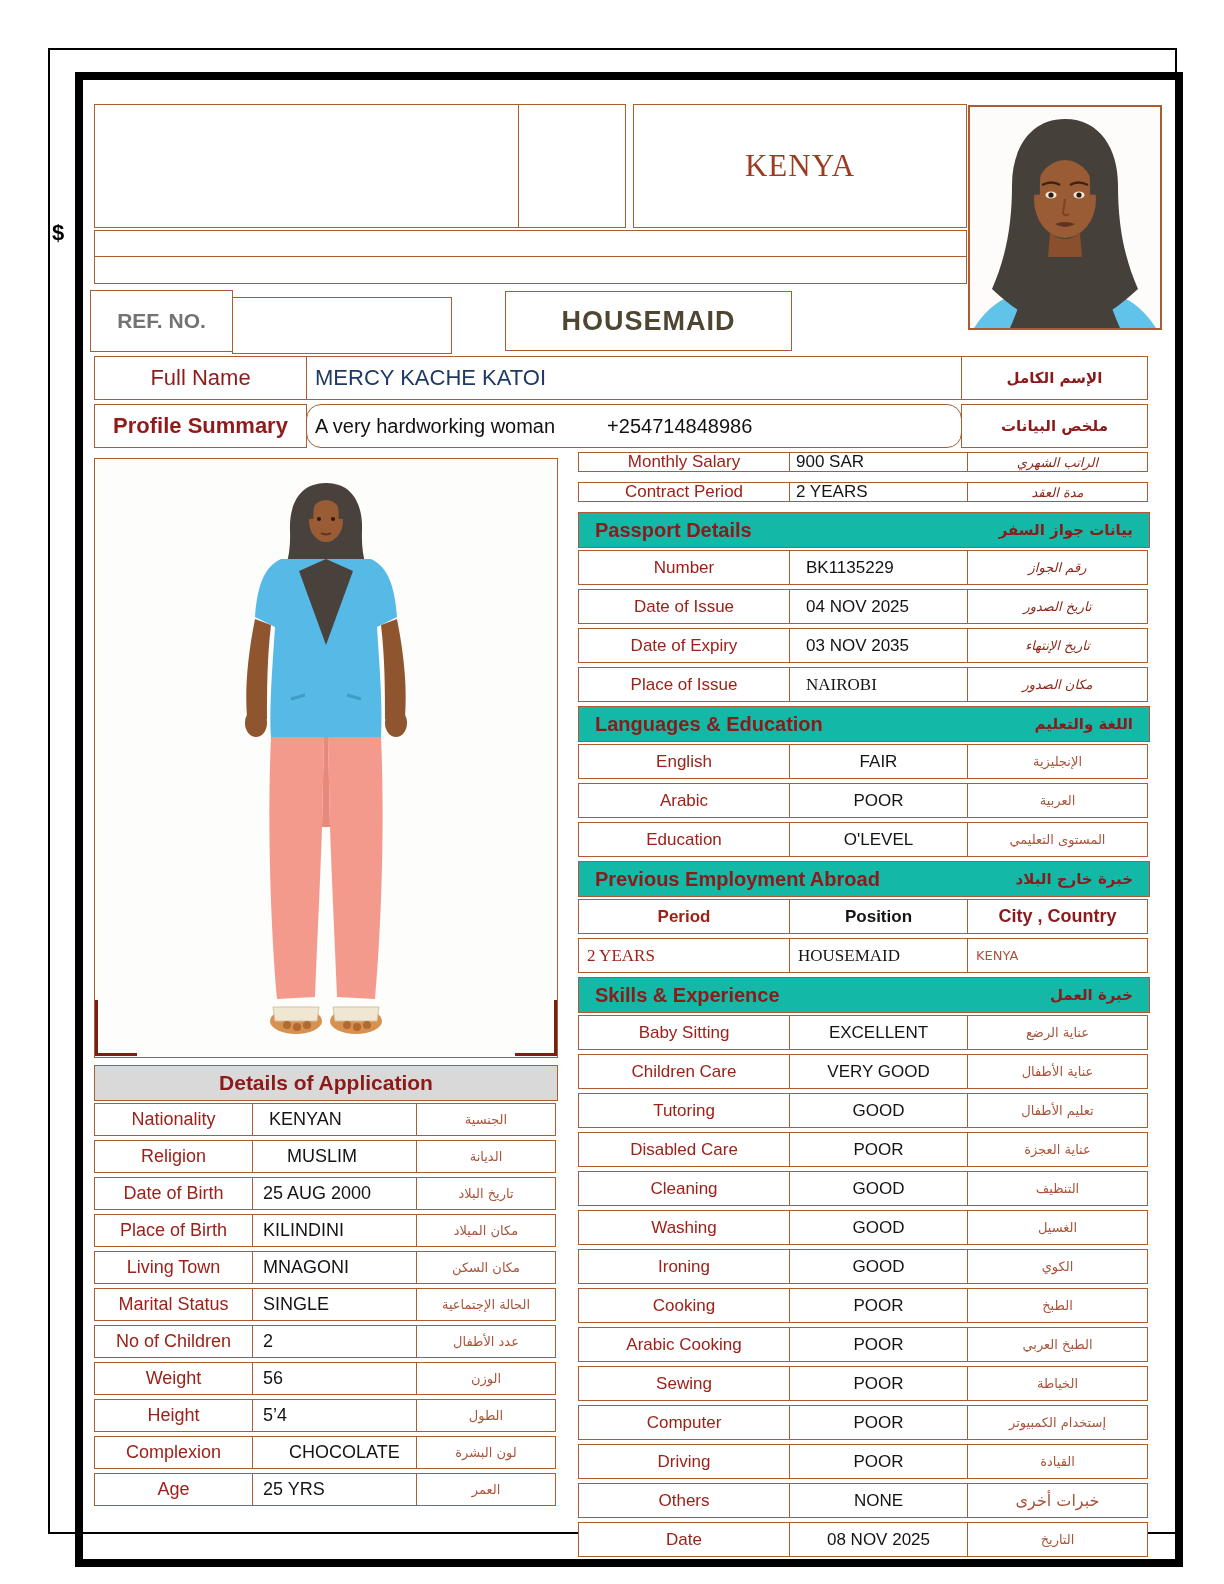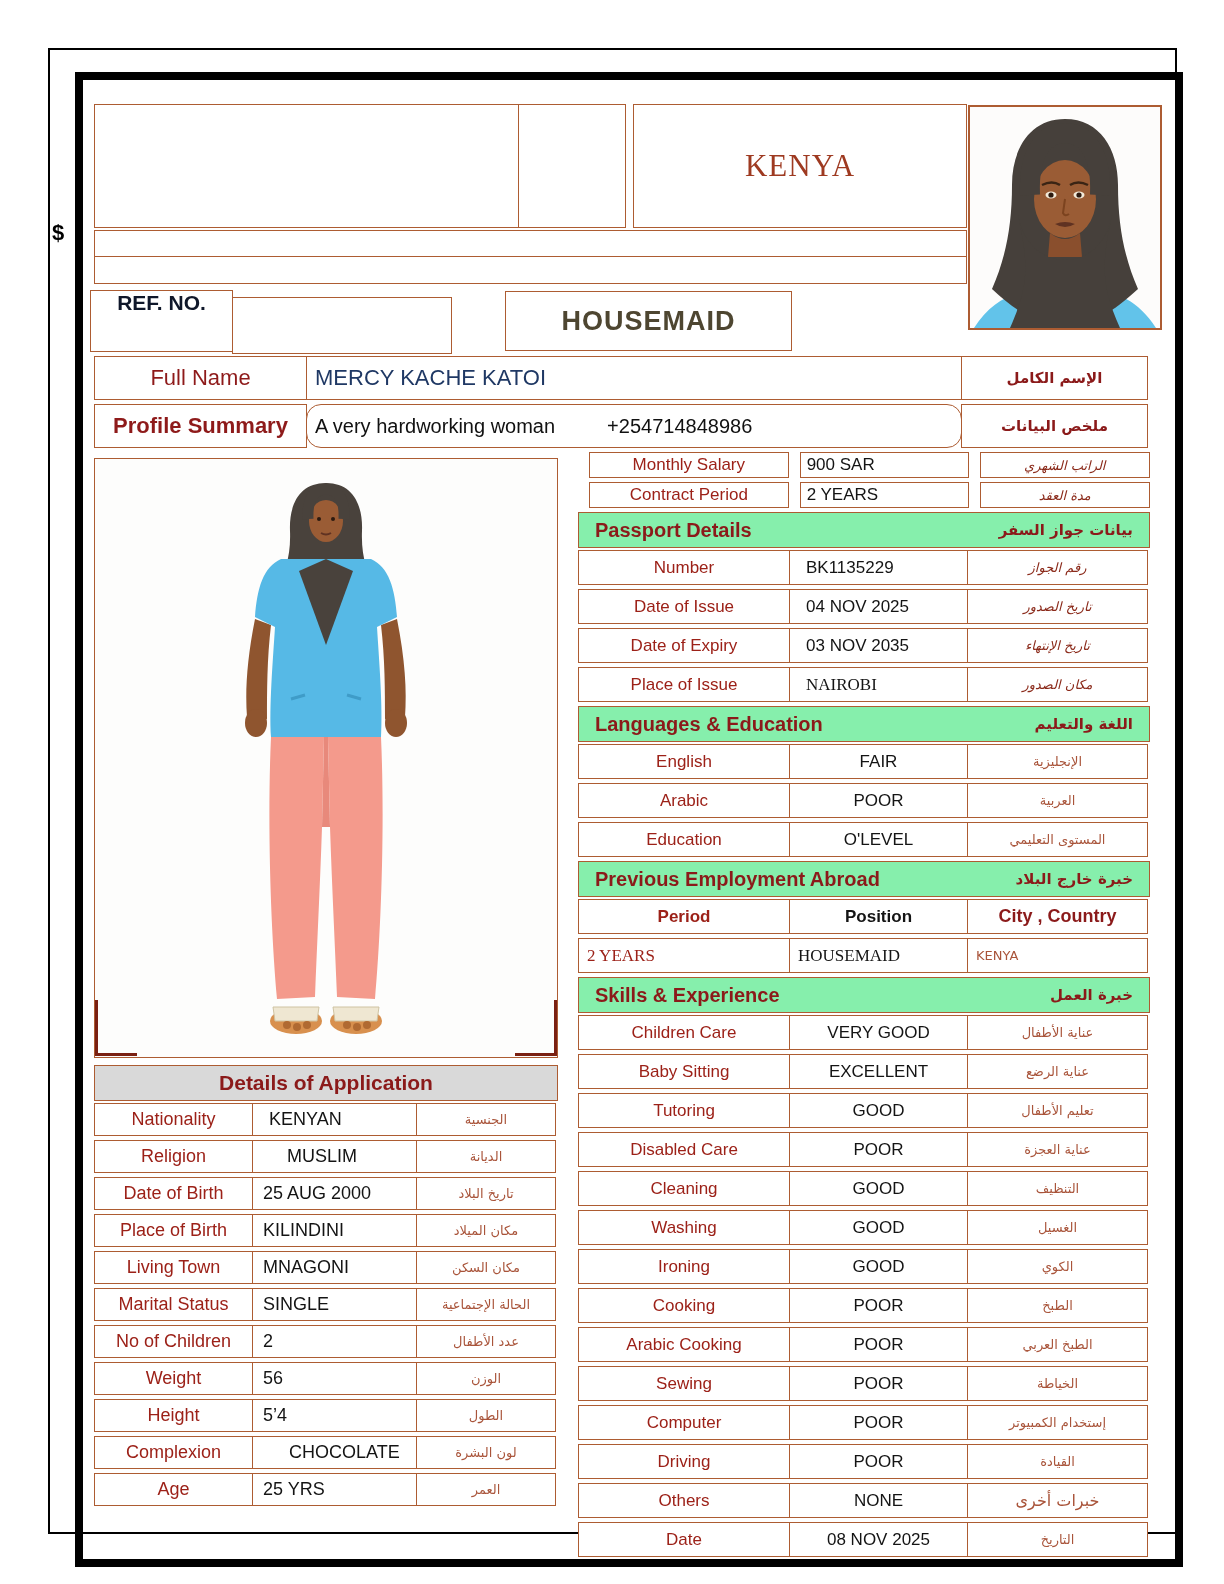--- a/index.html
+++ b/index.html
@@ -5,44 +5,44 @@
   html,body{margin:0;padding:0;background:#fff;}
   .page{position:relative;width:1224px;height:1584px;background:#fff;overflow:hidden;
         font-family:"Liberation Sans",sans-serif;color:#111;}
   .abs{position:absolute;}
   .obox{border:1px solid #ad5c32;background:#fff;box-sizing:border-box;}
   .thin-frame{left:48px;top:48px;width:1129px;height:1486px;border:2px solid #000;box-sizing:border-box;}
   .thick-frame{left:75px;top:72px;width:1108px;height:1495px;border:8px solid #000;box-sizing:border-box;}
   .stray{left:52px;top:220px;font-weight:bold;font-size:22px;color:#000;}
   .kenya{display:flex;align-items:center;justify-content:center;
          font-family:"Liberation Serif",serif;font-size:31px;color:#9e3a21;letter-spacing:1px;}
-  .refbox{display:flex;justify-content:center;font-weight:bold;font-size:21px;color:#0f172a;}
+  .refbox{display:flex;align-items:center;justify-content:center;font-weight:bold;font-size:21px;color:#737373;}
   .housemaid{display:flex;align-items:center;justify-content:center;font-weight:bold;font-size:27px;color:#4e4631;letter-spacing:1px;}
   .photo-frame{border:2px solid #ad5c32;background:#fff;box-sizing:border-box;overflow:hidden;}
   .bigphoto{border:1px solid #ad5c32;background:#fff;box-sizing:border-box;overflow:hidden;}
 
   
   .trow{display:flex;margin-bottom:2px;}
   .trow .c{border:1px solid #ad5c32;background:#fff;box-sizing:border-box;
            display:flex;align-items:center;justify-content:center;overflow:hidden;}
   .trow .c + .c{margin-left:-1px;}
 
   
   .rt .c.lab{width:212px;color:#9c2118;font-size:17px;}
   .rt .c.val{width:179px;font-size:17px;color:#141414;}
   .rt .c.ar {width:181px;font-family:"DejaVu Sans",sans-serif;font-size:13px;color:#a9543a;}
   .rt .trow{height:37px;}
   .rt .trow .c{height:35px;}
-  .rt .trow.slim{height:28px;} .rt .trow.slim .c{height:26px;margin-left:11px;}
+  .rt .trow.slim{height:28px;} .rt .trow.slim .c{height:20px;}
   .rt .trow.slim .c.val{justify-content:flex-start;padding-left:6px;}
   .rt .trow.vleft .c.val{justify-content:flex-start;padding-left:16px;}
   .rt .trow.darkar .c.ar{color:#8b2a1a;font-style:italic;}
   .serif{font-family:"Liberation Serif",serif !important;}
   .sechdr{display:flex;align-items:center;justify-content:space-between;height:36px;margin-bottom:2px;
-          border:1px solid #ad5c32;background:#86efac;box-sizing:border-box;padding:0 16px;}
+          border:1px solid #ad5c32;background:#14b8a6;box-sizing:border-box;padding:0 16px;}
   .sechdr .en{font-weight:bold;font-size:20px;color:#8b1a1a;}
   .sechdr .ar{font-family:"DejaVu Sans",sans-serif;font-weight:bold;font-size:15px;color:#8b1a1a;}
   .subhdr .c{font-weight:bold;font-size:18px;color:#8b1a1a;}
   .empdata .c{justify-content:flex-start !important;padding-left:8px;font-family:"Liberation Serif",serif;font-size:17px;color:#111;}
   .empdata{height:34px;} .empdata .c{height:32px;}
   .subhdr{height:35px;} .subhdr .c{height:33px;}
 
   
   .lt .c.lab{width:159px;color:#9c2118;font-size:18px;}
   .lt .c.val{width:165px;font-size:18px;color:#141414;justify-content:flex-start;padding-left:10px;}
@@ -299,30 +299,30 @@
       <div class="c lab">2 YEARS</div>
       <div class="c val">HOUSEMAID</div>
       <div class="c ar">KENYA</div>
     </div>
 
     <div class="sechdr">
       <span class="en">Skills &amp; Experience</span>
       <span class="ar">خبرة العمل</span>
     </div>
     <div class="trow">
+      <div class="c lab">Baby Sitting</div>
+      <div class="c val">EXCELLENT</div>
+      <div class="c ar">عناية الرضع</div>
+    </div>
+    <div class="trow">
       <div class="c lab">Children Care</div>
       <div class="c val">VERY GOOD</div>
       <div class="c ar">عناية الأطفال</div>
     </div>
     <div class="trow">
-      <div class="c lab">Baby Sitting</div>
-      <div class="c val">EXCELLENT</div>
-      <div class="c ar">عناية الرضع</div>
-    </div>
-    <div class="trow">
       <div class="c lab">Tutoring</div>
       <div class="c val">GOOD</div>
       <div class="c ar">تعليم الأطفال</div>
     </div>
     <div class="trow">
       <div class="c lab">Disabled Care</div>
       <div class="c val">POOR</div>
       <div class="c ar">عناية العجزة</div>
     </div>
     <div class="trow">

